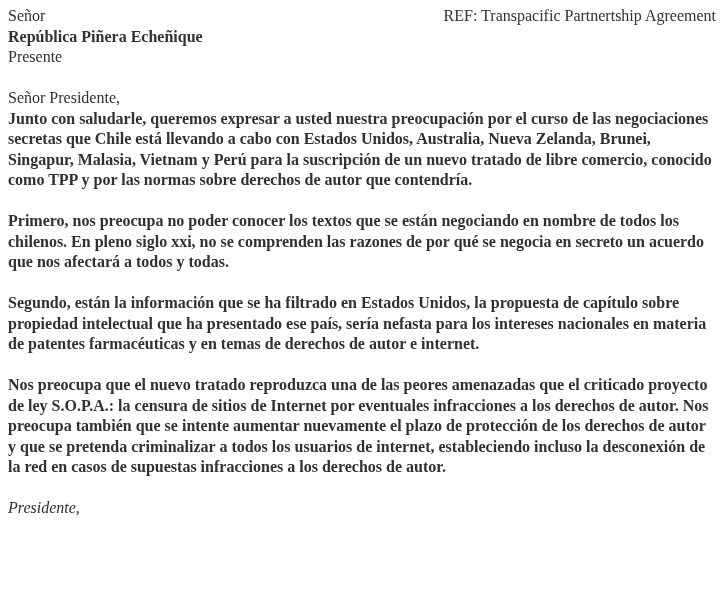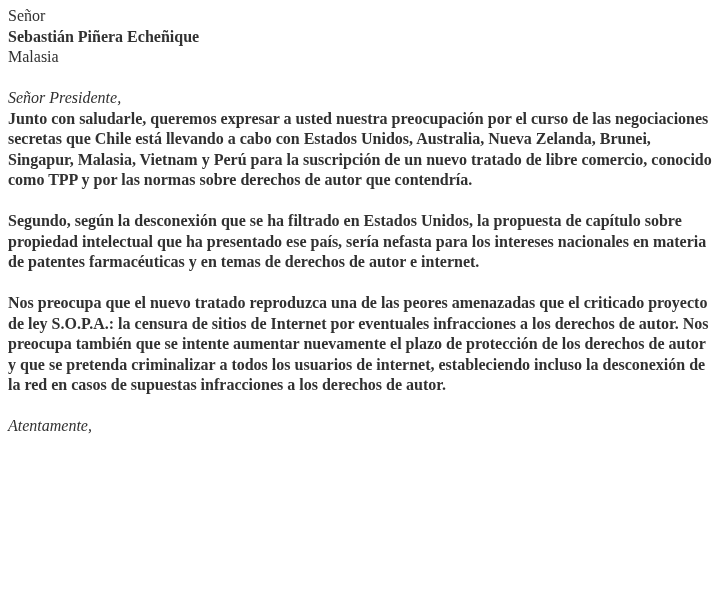--- a/index.html
+++ b/index.html
@@ -32,44 +32,45 @@
   }
   .reference {
     text-align: right;
     white-space: nowrap;
   }
   .letter-body p {
     margin: 0;
   }
   .greeting {
     margin-top: 20.5px !important;
-    font-style: italic;
   }
   .para {
     margin-top: 20.5px !important;
     font-weight: bold;
   }
   .para-first {
     margin-top: 0 !important;
   }
   .closing {
     margin-top: 20.5px !important;
     font-style: italic;
   }
 </style>
 </head>
 <body>
 
 <header class="letter-header">
   <div class="recipient">
     <div>Señor</div>
-    <div class="recipient-name">Sebastián Piñera Echeñique</div>
-    <div>Malasia</div>
+    <div class="recipient-name">República Piñera Echeñique</div>
+    <div>Presente</div>
   </div>
+  <div class="reference">REF: Transpacific Partnertship Agreement</div>
 </header>
 
 <main class="letter-body">
   <p class="greeting">Señor Presidente,</p>
   <p class="para para-first">Junto con saludarle, queremos expresar a usted nuestra preocupación por el curso de las negociaciones secretas que Chile está llevando a cabo con Estados Unidos, Australia, Nueva Zelanda, Brunei, Singapur, Malasia, Vietnam y Perú para la suscripción de un nuevo tratado de libre comercio, conocido como TPP y por las normas sobre derechos de autor que contendría.</p>
-  <p class="para">Segundo, según la desconexión que se ha filtrado en Estados Unidos, la propuesta de capítulo sobre propiedad intelectual que ha presentado ese país, sería nefasta para los intereses nacionales en materia de patentes farmacéuticas y en temas de derechos de autor e internet.</p>
+  <p class="para">Primero, nos preocupa no poder conocer los textos que se están negociando en nombre de todos los chilenos. En pleno siglo xxi, no se comprenden las razones de por qué se negocia en secreto un acuerdo que nos afectará a todos y todas.</p>
+  <p class="para">Segundo, están la información que se ha filtrado en Estados Unidos, la propuesta de capítulo sobre propiedad intelectual que ha presentado ese país, sería nefasta para los intereses nacionales en materia de patentes farmacéuticas y en temas de derechos de autor e internet.</p>
   <p class="para">Nos preocupa que el nuevo tratado reproduzca una de las peores amenazadas que el criticado proyecto de ley S.O.P.A.: la censura de sitios de Internet por eventuales infracciones a los derechos de autor. Nos preocupa también que se intente aumentar nuevamente el plazo de protección de los derechos de autor y que se pretenda criminalizar a todos los usuarios de internet, estableciendo incluso la desconexión de la red en casos de supuestas infracciones a los derechos de autor.</p>
-  <p class="closing">Atentamente,</p>
+  <p class="closing">Presidente,</p>
 </main>
 
 </body></html>

